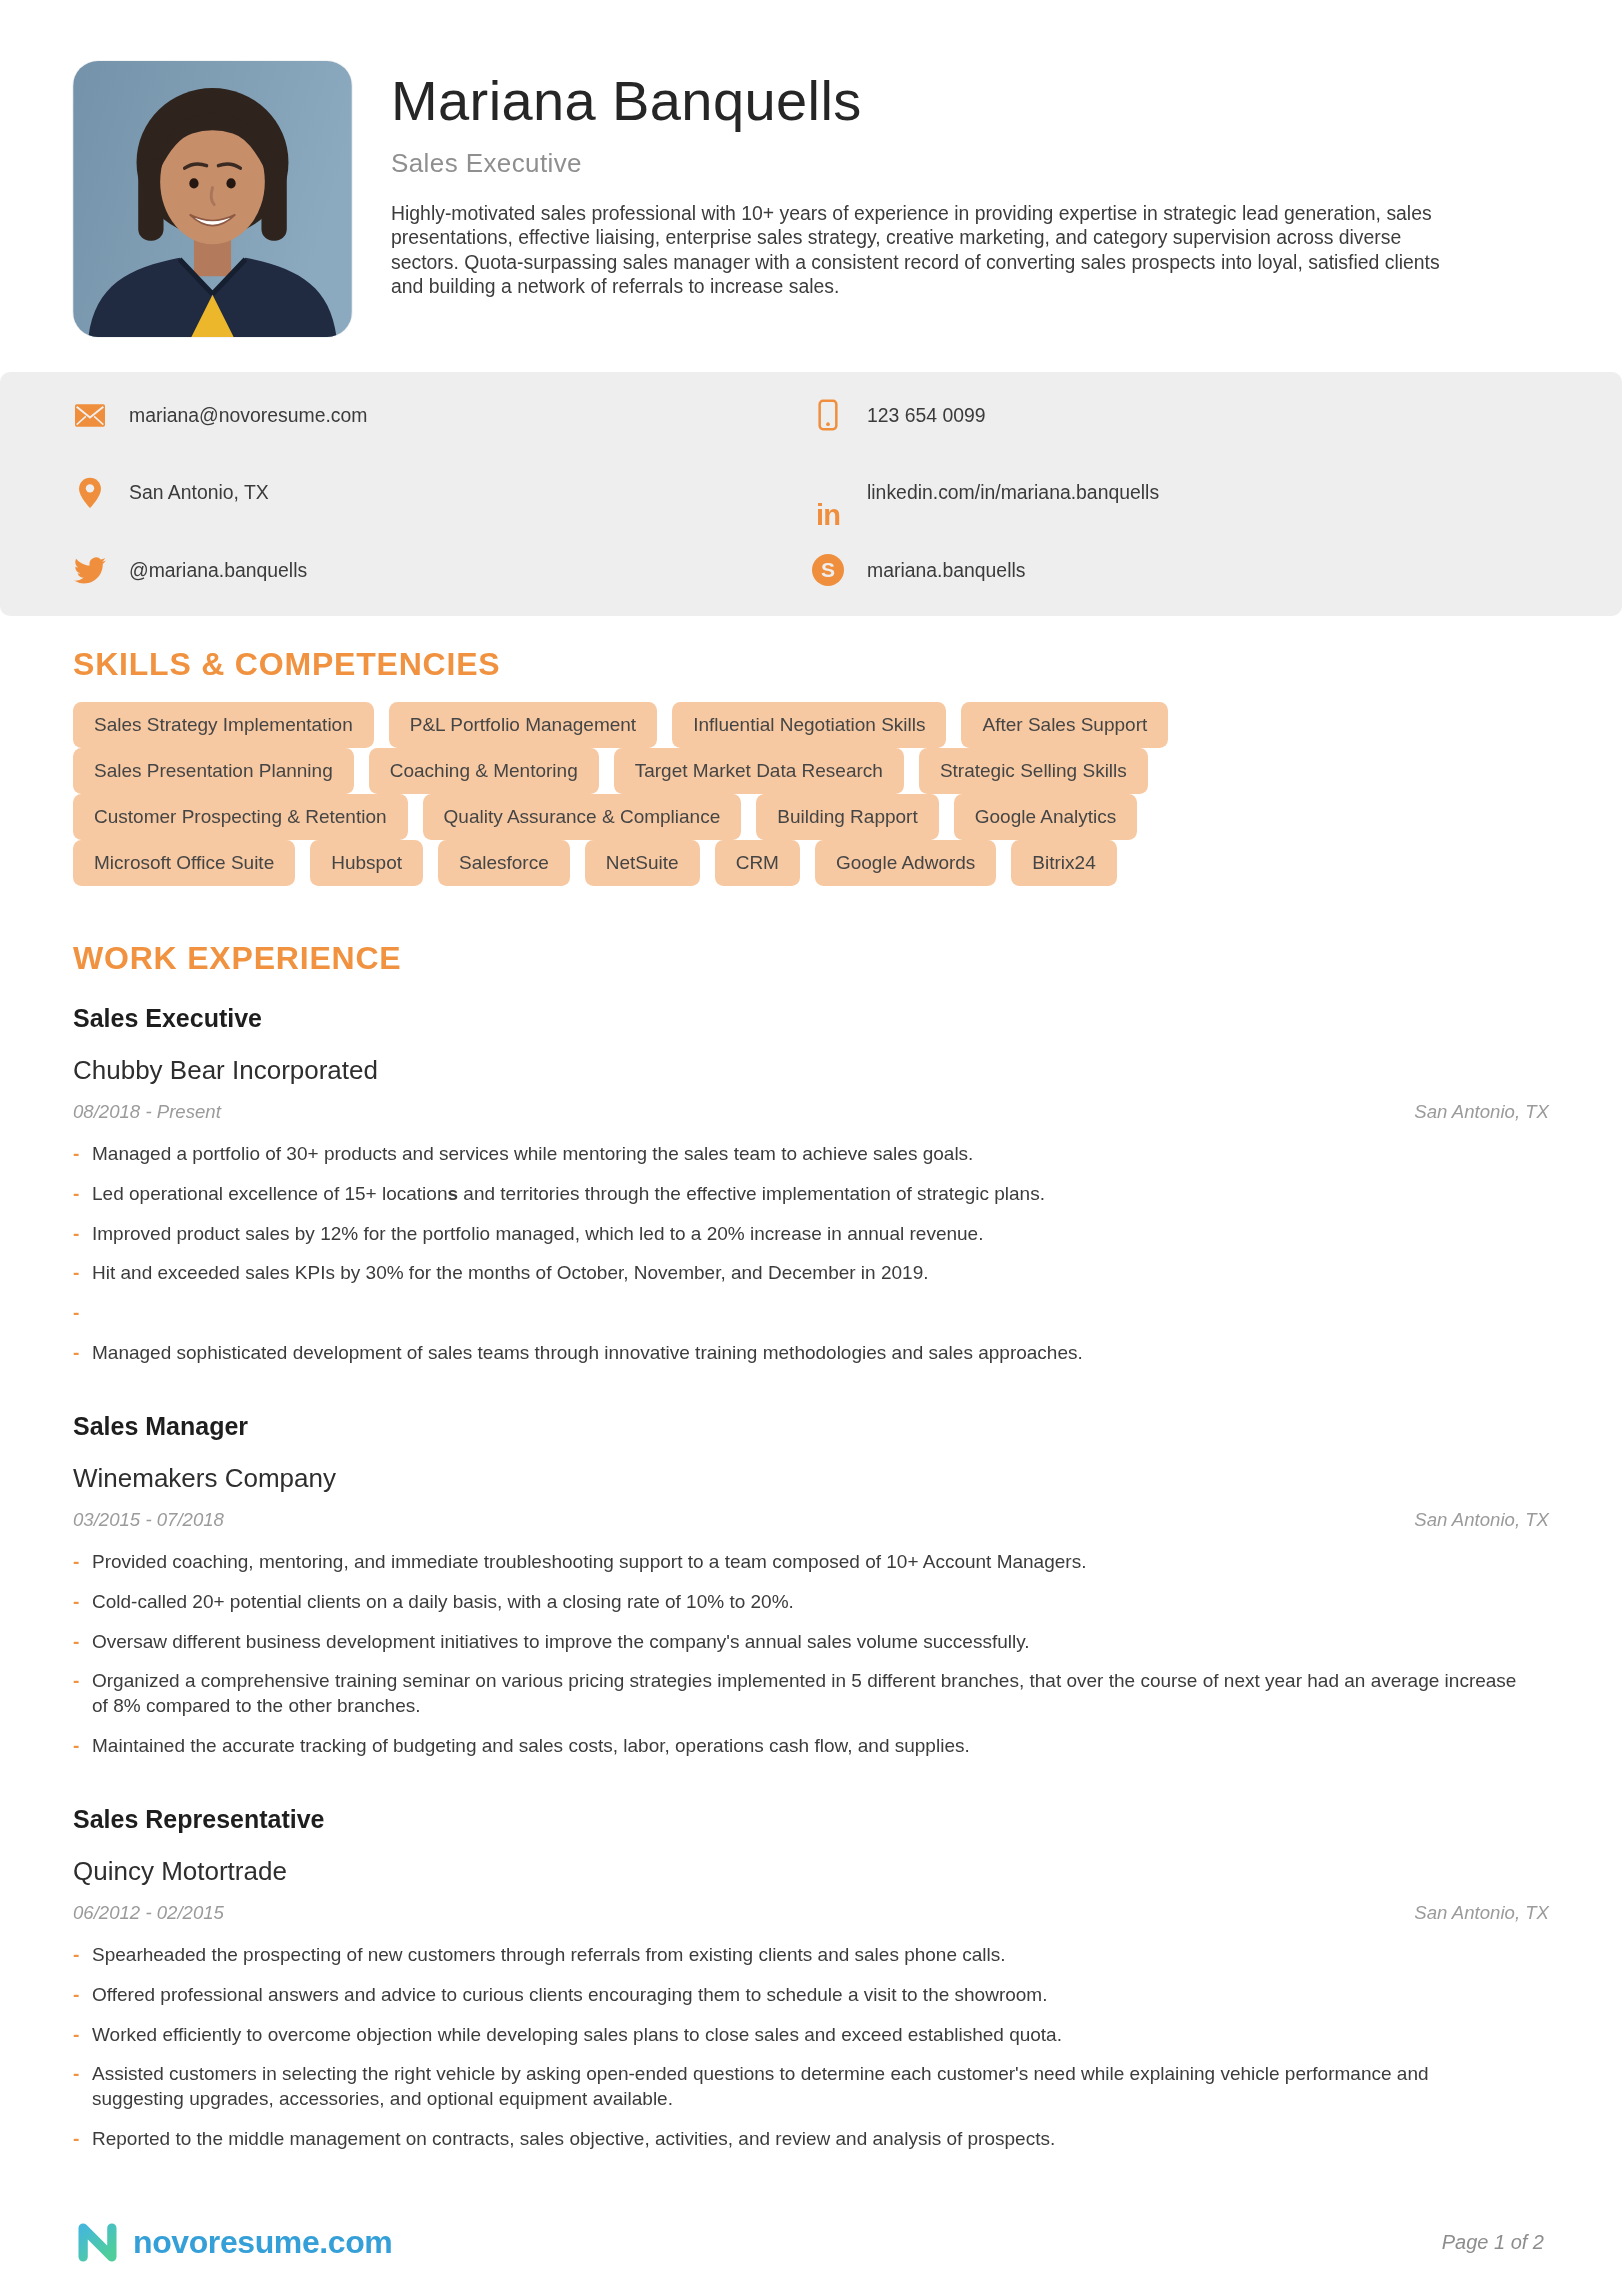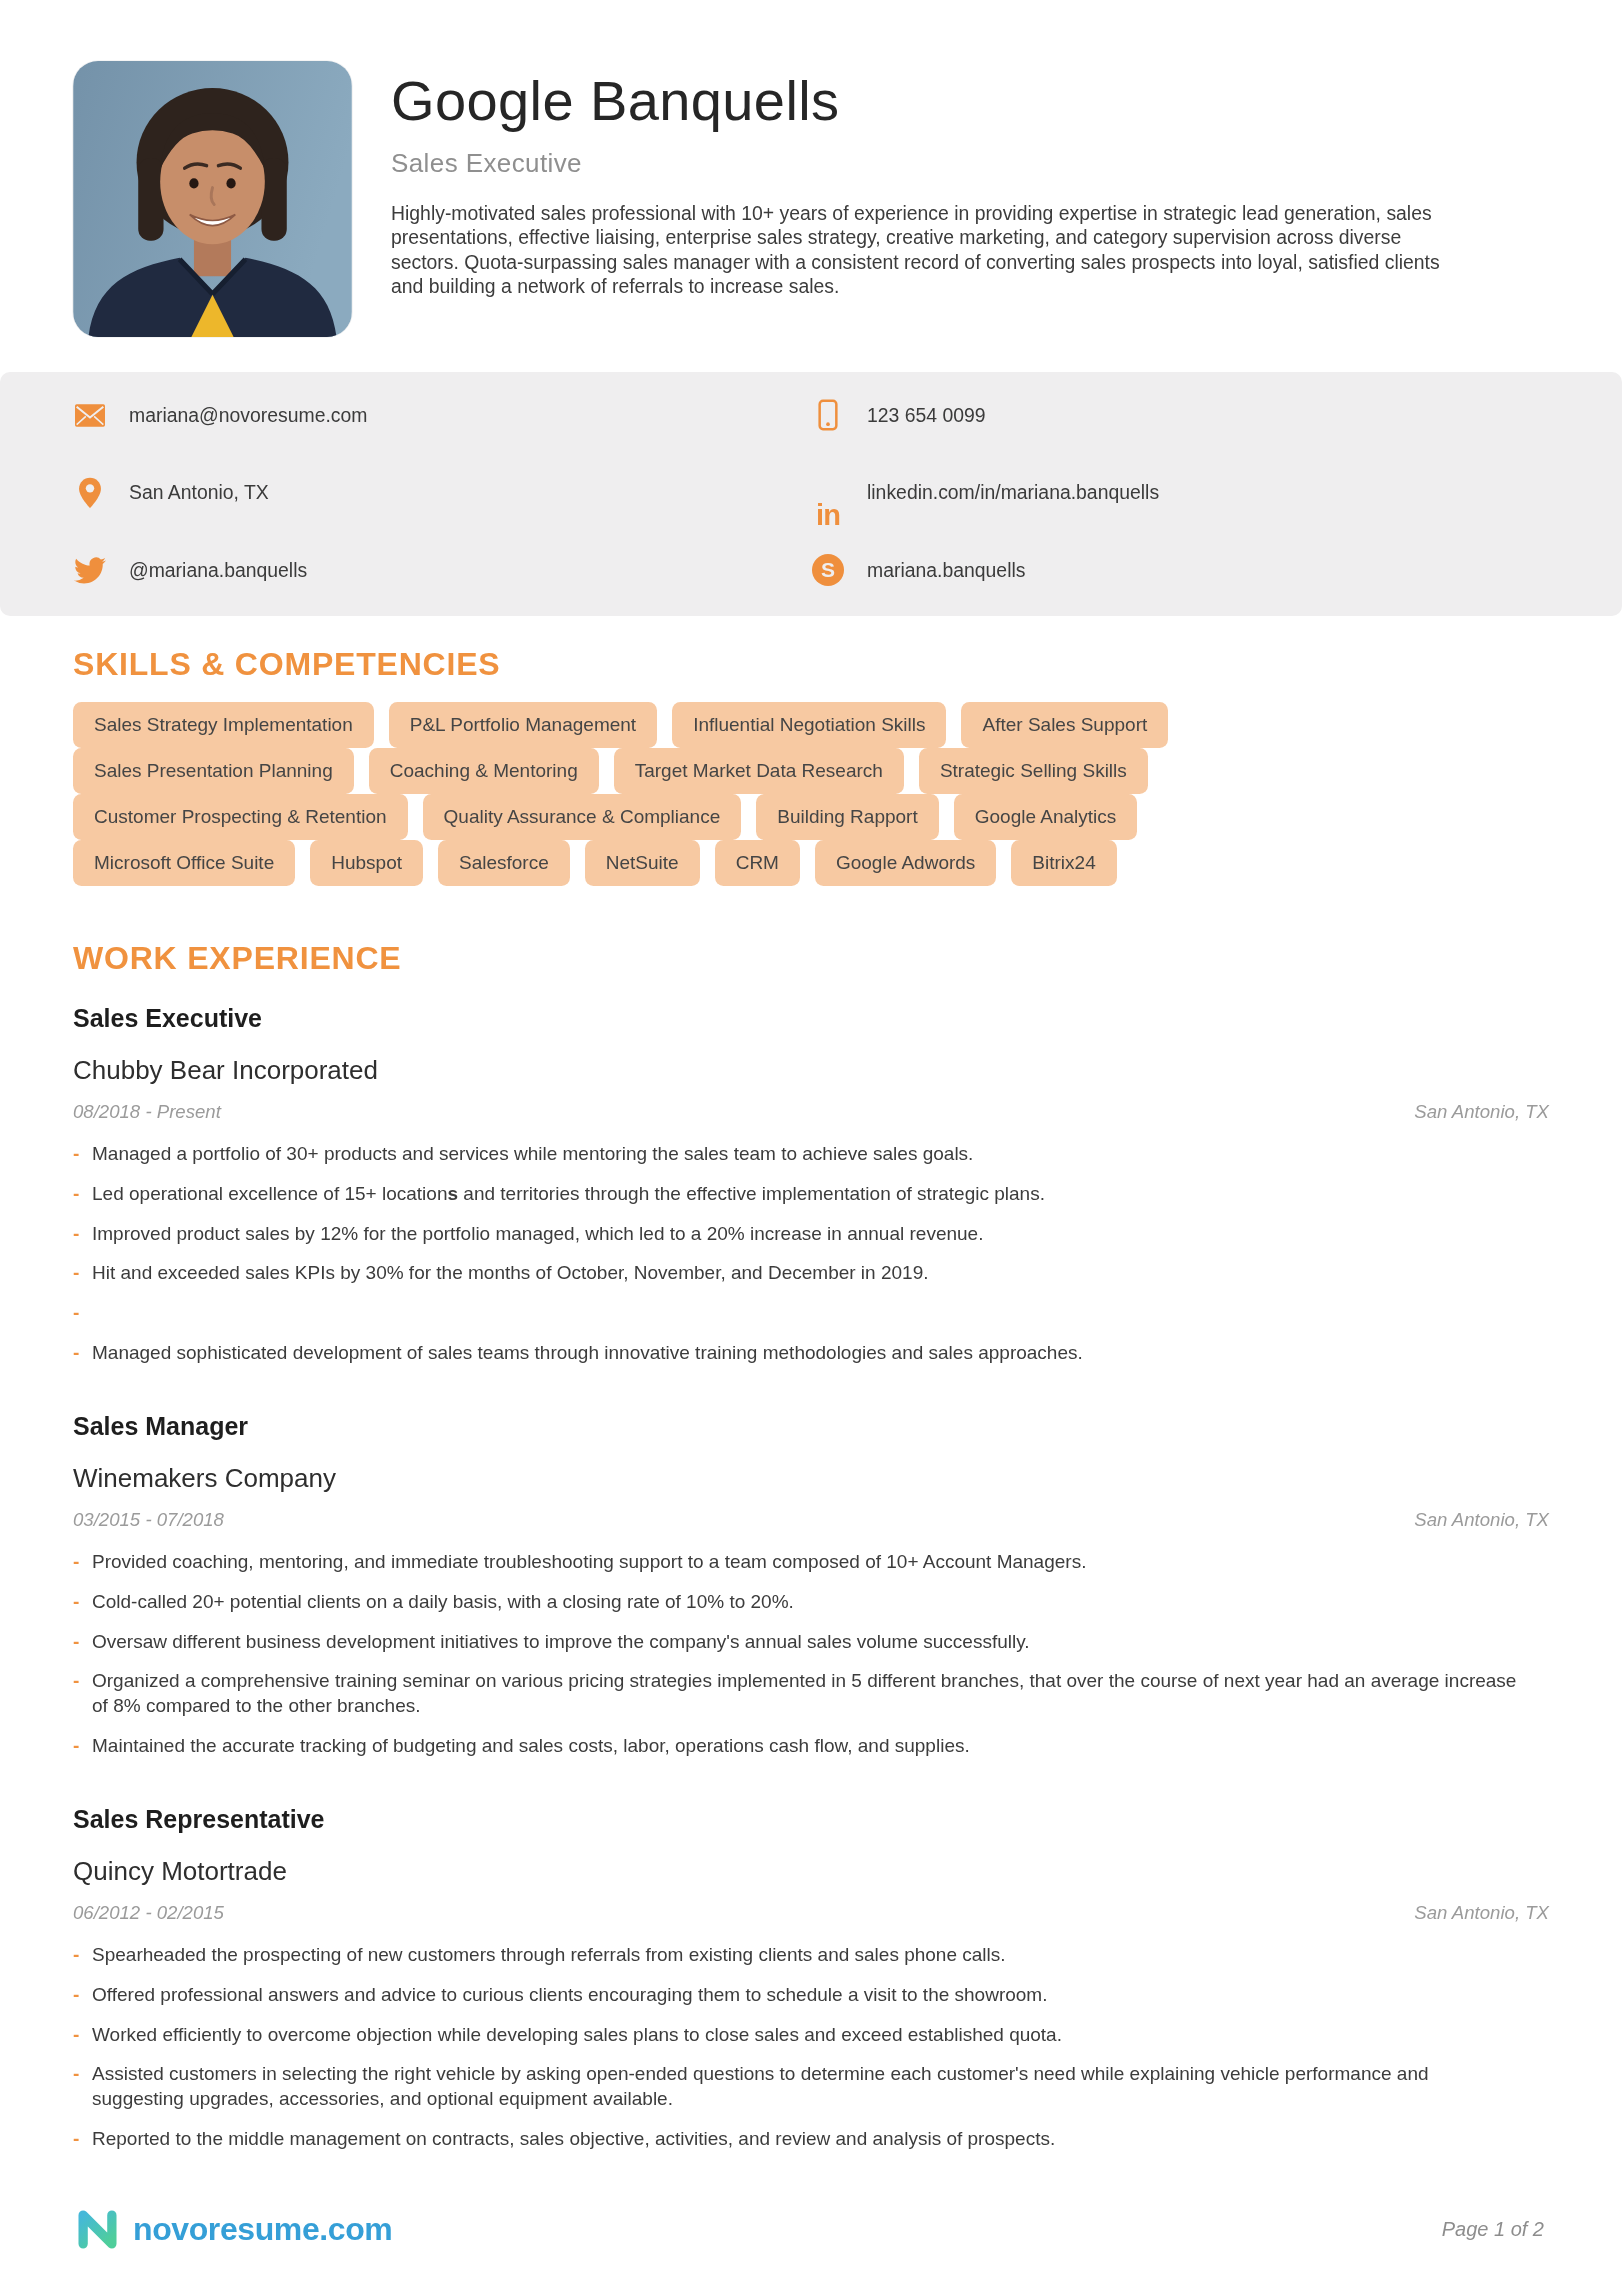--- a/index.html
+++ b/index.html
@@ -60,21 +60,21 @@
   .job-company { margin-top:22px; font-size:26px; font-weight:400; color:#2e2e2e; }
   .job-meta { display:flex; justify-content:space-between; margin-top:15px; font-size:18.6px; font-style:italic; color:#9b9b9b; }
   .bullets { list-style:none; margin:12px 0 0 0; padding:0; }
   .bullet { display:flex; gap:12.7px; padding:7.6px 0; font-size:19px; line-height:24.5px; color:#3c3c3c; }
   .dash { color:#F0923F; font-weight:700; flex:none; }
   .bullet-text { max-width:1428px; }
   .bullet-text b { font-weight:700; }
 
   
   .footer {
-    position:absolute; left:73px; right:78px; bottom:41px;
+    position:absolute; left:73px; right:78px; bottom:28px;
     display:flex; justify-content:space-between; align-items:center;
   }
   .brand { display:flex; align-items:center; gap:11px; }
   .brand-text { font-size:32px; font-weight:700; color:#359FD7; letter-spacing:-0.4px; }
   .page-label { font-size:20px; font-style:italic; color:#8d8d8d; }
 </style>
 </head>
 <body>
 
 <div class="page">
@@ -104,21 +104,21 @@
         <ellipse cx="143" cy="145" rx="5.5" ry="6" fill="#241712"></ellipse>
         <ellipse cx="187" cy="145" rx="5.5" ry="6" fill="#241712"></ellipse>
         <path d="M165 150 q-4 14 2 20" stroke="#a9765a" stroke-width="3.5" fill="none" stroke-linecap="round"></path>
         <path d="M138 182 q27 26 54 0 q-27 14 -54 0 z" fill="#ffffff" stroke="#8e5a44" stroke-width="2"></path>
         <path d="M18 327 c8 -62 48 -82 108 -94 l39 40 l39 -40 c60 12 100 32 108 94 z" fill="#202A40"></path>
         <path d="M140 327 l25 -50 l25 50 z" fill="#EDB72B"></path>
         <path d="M126 235 L165 276 M204 235 L165 276" stroke="#161f30" stroke-width="6" fill="none"></path>
       </svg>
     </div>
     <div class="header-text">
-      <h1 class="name">Google Banquells</h1>
+      <h1 class="name">Mariana Banquells</h1>
       <div class="headline">Sales Executive</div>
       <div class="summary">Highly-motivated sales professional with 10+ years of experience in providing expertise in strategic lead generation, sales presentations, effective liaising, enterprise sales strategy, creative marketing, and category supervision across diverse sectors. Quota-surpassing sales manager with a consistent record of converting sales prospects into loyal, satisfied clients and building a network of referrals to increase sales.</div>
     </div>
   </div>
 
   <div class="contact-bar">
     <div class="contact-item">
       <span class="icon-box">
         <svg width="30" height="23" viewBox="0 0 36 27">
           <rect width="36" height="27" rx="2" fill="#EF8F3D"></rect>

